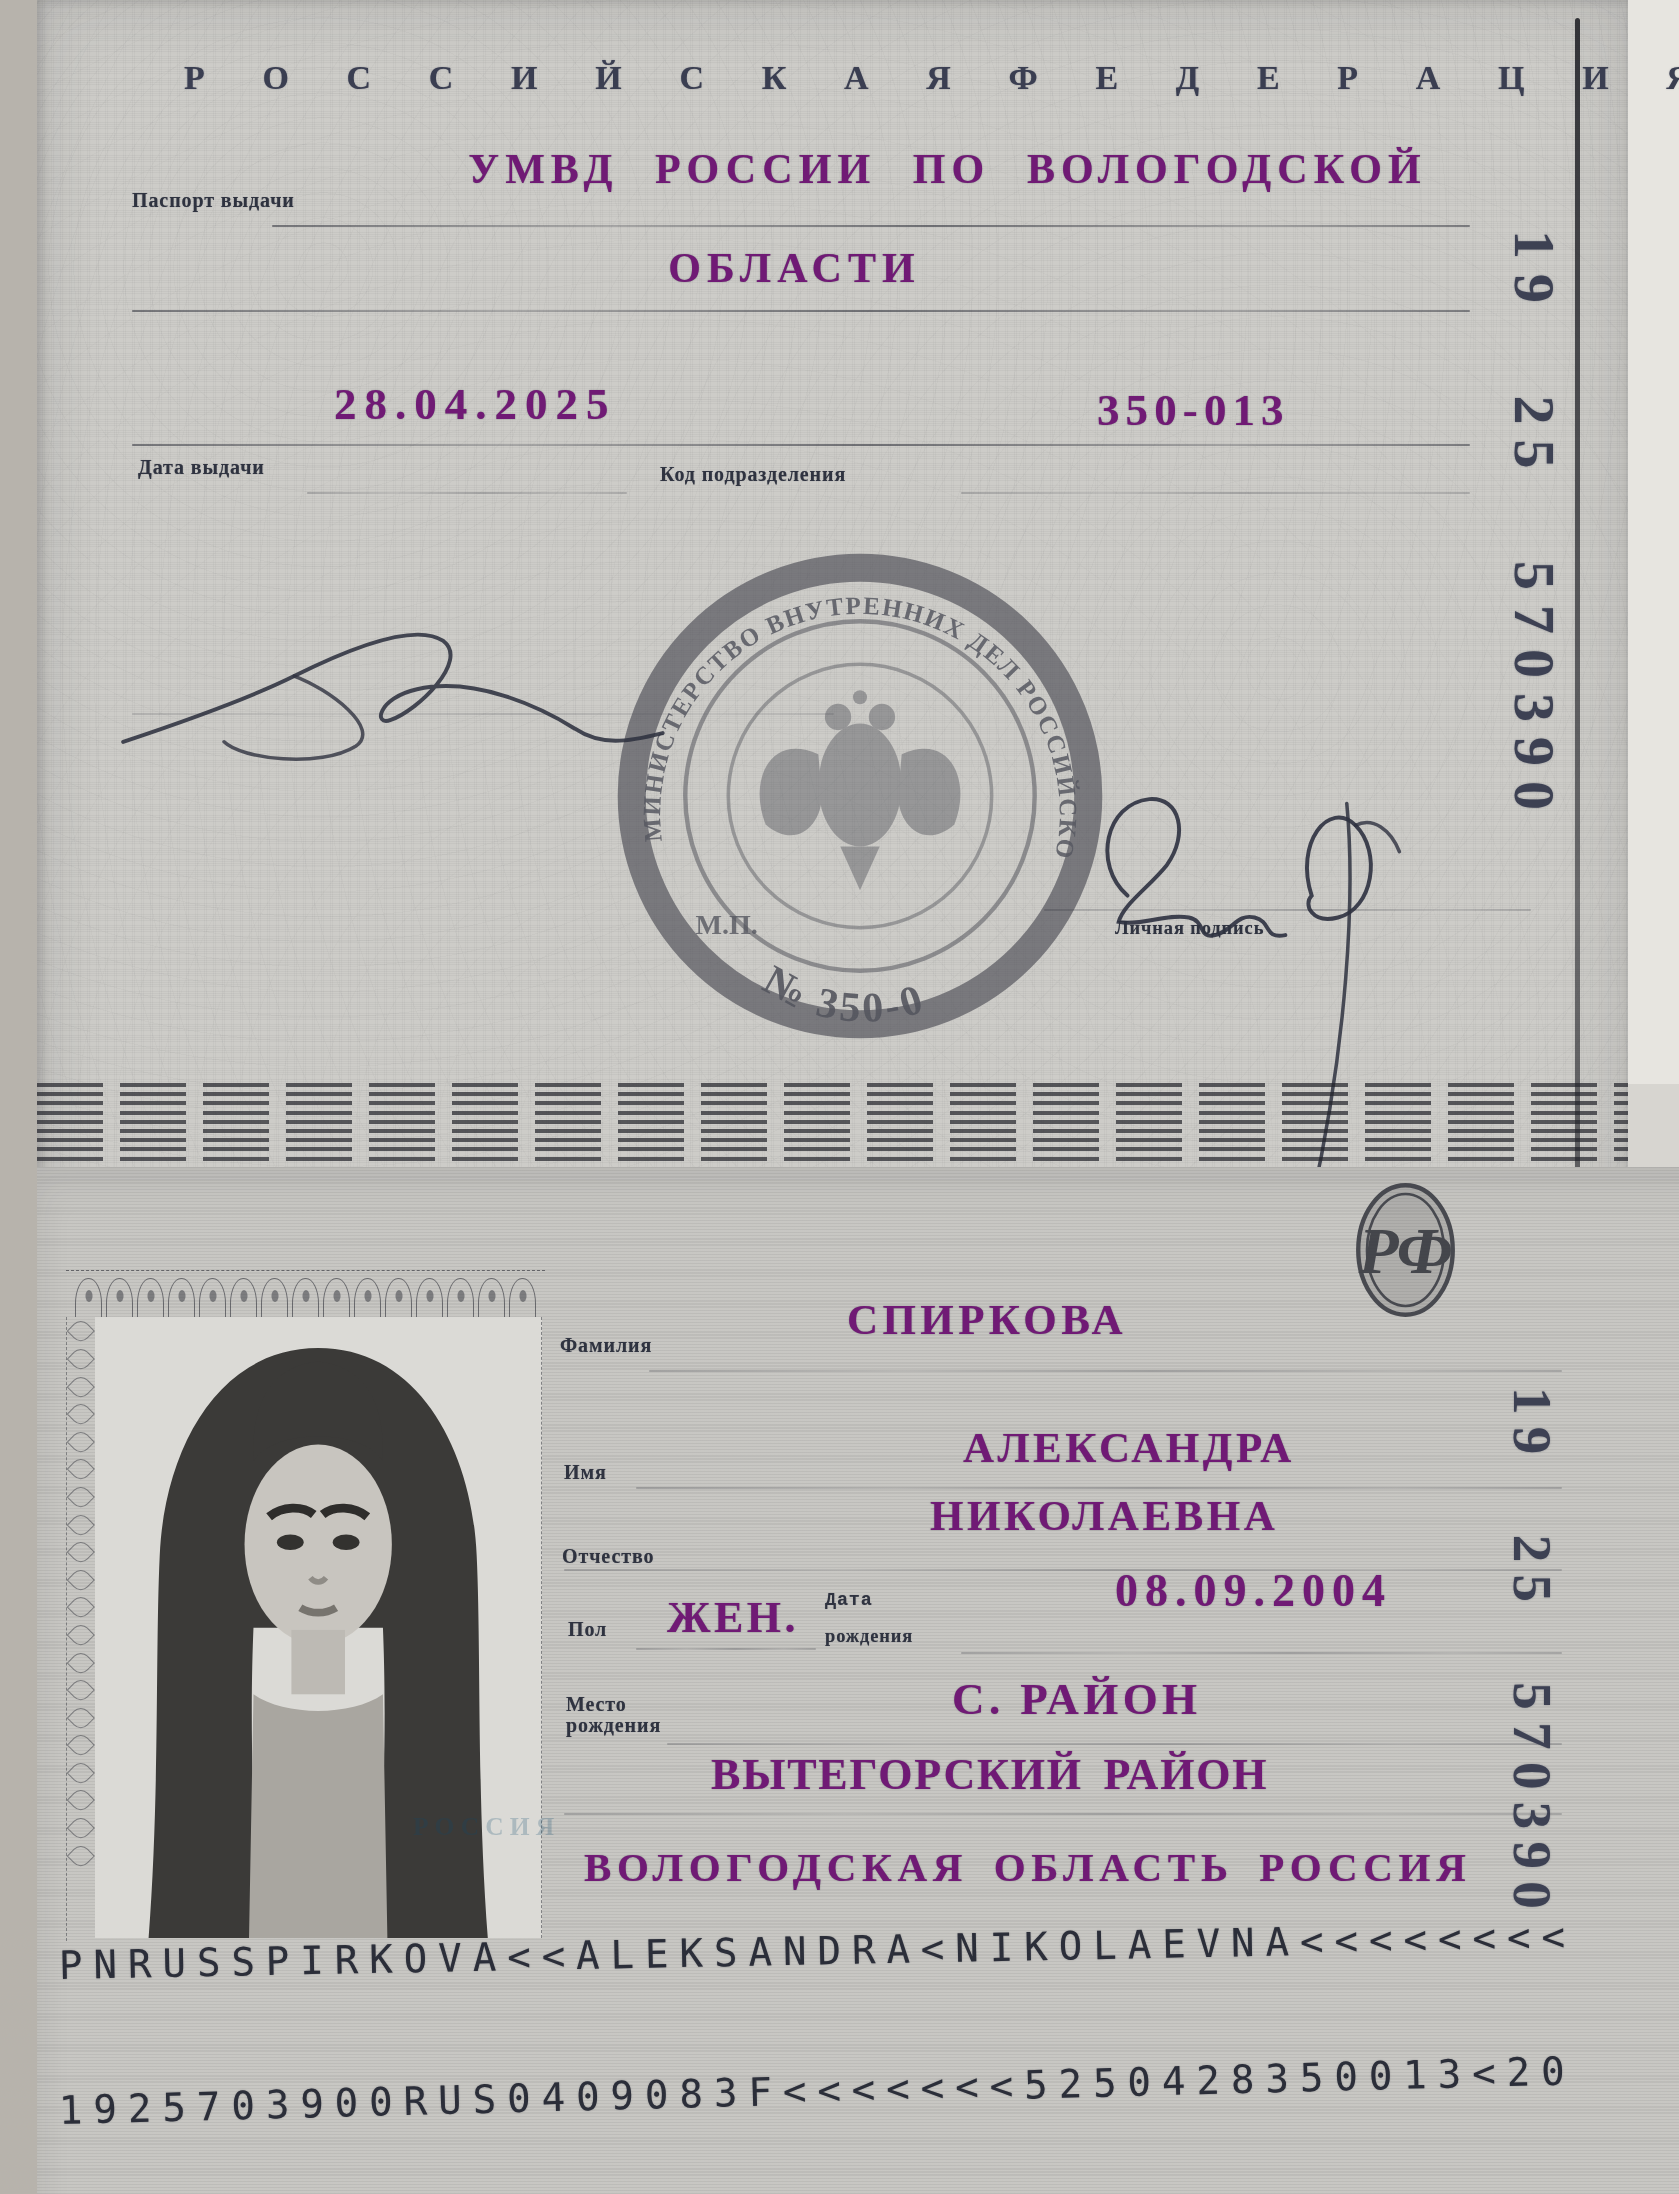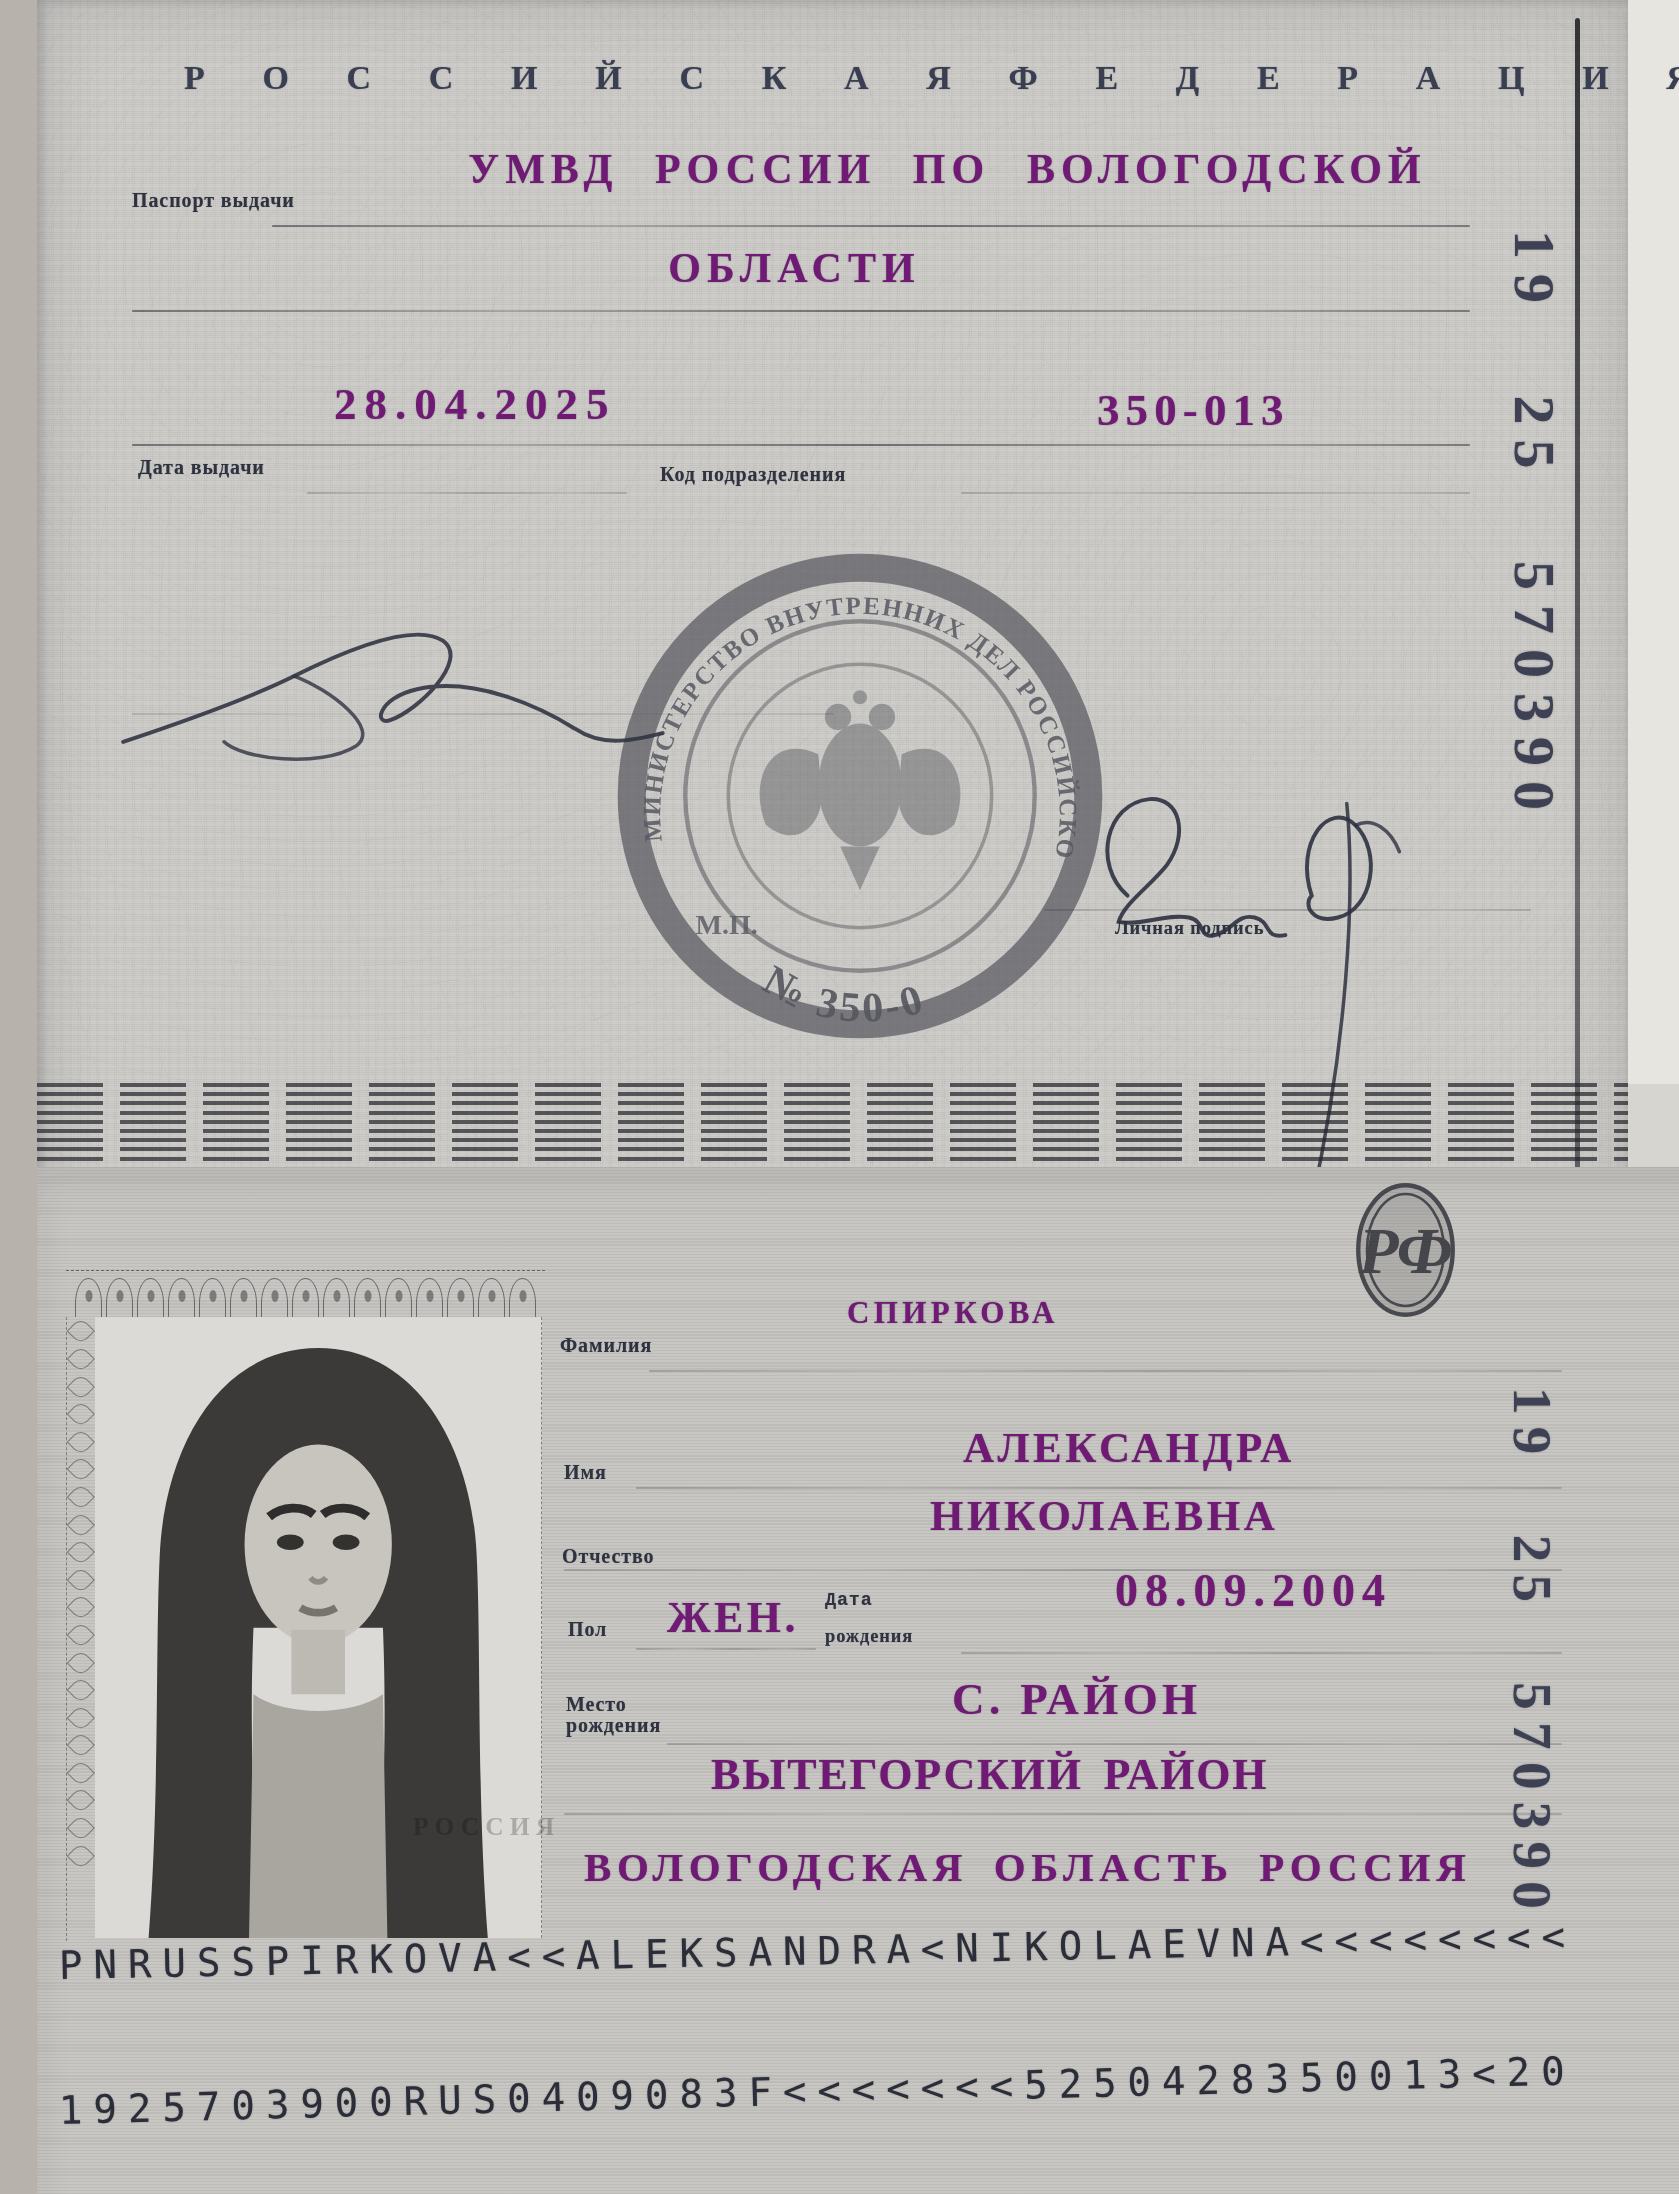--- a/index.html
+++ b/index.html
@@ -107,21 +107,21 @@
     width:17.6px;height:17.6px;flex:0 0 auto;transform:rotate(45deg);
     border:1.8px solid rgba(50,52,60,.5);border-radius:50% 0 50% 0;
   }
   .photo-inner{
     position:absolute;left:29px;top:47px;right:2.6px;bottom:2.6px;
     background:#dbdad6;box-shadow:inset 0 0 17.6px rgba(30,30,35,.12);
     border-right:1.8px dashed rgba(40,42,50,.5);
   }
   .photo-inner svg{width:100%;height:100%;display:block;filter:blur(0.7px);}
   .watermark{
-    position:absolute;color:#000000;opacity:.22;font-size:25.5px;font-weight:700;
+    position:absolute;color:#0c4a6e;opacity:.22;font-size:25.5px;font-weight:700;
     letter-spacing:6.1px;white-space:nowrap;
   }
   .sig-svg{position:absolute;overflow:visible;}
   .stamp-wrap{position:absolute;left:612px;top:548px;width:496px;height:496px;opacity:.82;filter:blur(0.7px);}
   .monogram{position:absolute;left:1353px;top:1180px;width:105px;height:140px;opacity:.85;filter:blur(0.4px);}
 </style>
 </head>
 <body>
 
 <div class="strip" style="left:1624px;top:0;width:56px;height:1084px;background:#e7e5e0;"></div>
@@ -264,21 +264,21 @@
 
       <rect x="176" y="282" width="48" height="58" fill="#bdbab4"></rect>
       <path d="M142,340 C170,360 230,360 258,340 L262,560 L138,560 Z" fill="#a9a6a0"></path>
     </svg>
   </div>
 </div>
 
 <div class="watermark" style="left:413px;top:1812px;">РОССИЯ</div>
 
 <div class="lbl" style="left:560px;top:1334px;">Фамилия</div>
-<div class="val" style="left:847px;top:1295px;font-size:31px;letter-spacing:4.4px;text-align:right;">СПИРКОВА</div>
+<div class="val" style="left:847px;top:1295px;font-size:43px;letter-spacing:4.4px;text-align:right;">СПИРКОВА</div>
 <div class="rule faint" style="left:649px;top:1370px;width:913px;"></div>
 
 <div class="val" style="left:930px;top:1423px;font-size:43px;letter-spacing:3.5px;margin-left:33px;">АЛЕКСАНДРА</div>
 <div class="lbl" style="left:564px;top:1461px;">Имя</div>
 <div class="rule faint" style="left:636px;top:1487px;width:926px;"></div>
 
 <div class="val" style="left:930px;top:1491px;font-size:43px;letter-spacing:3.5px;">НИКОЛАЕВНА</div>
 <div class="lbl" style="left:562px;top:1545px;">Отчество</div>
 <div class="rule faint" style="left:564px;top:1569px;width:998px;"></div>
 

